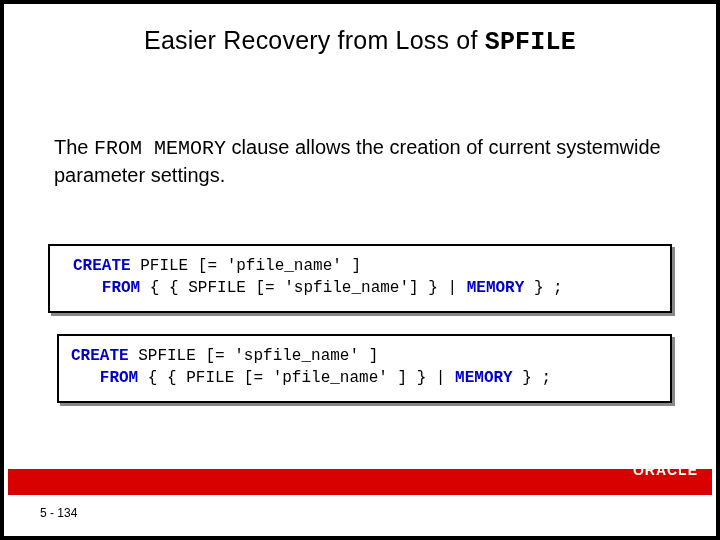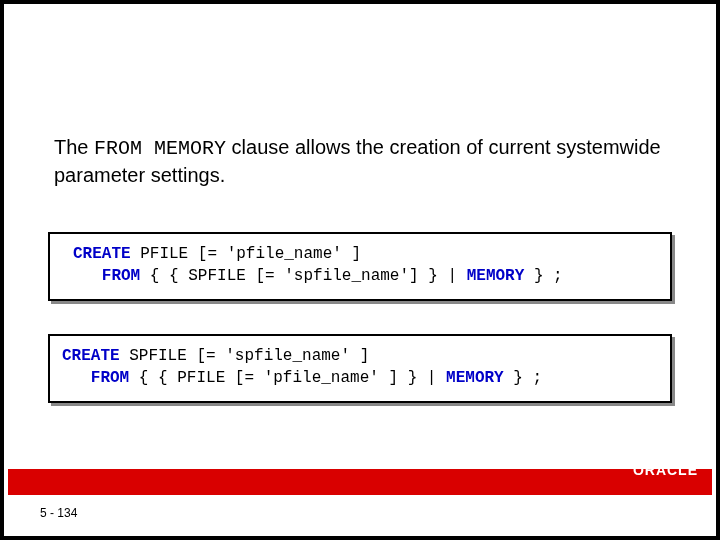--- a/index.html
+++ b/index.html
@@ -50,22 +50,22 @@
     border: 2px solid #000;
     box-shadow: 3px 3px 0 #888;
     background: #fff;
     padding: 10px 12px 12px 12px;
     font-family: "Courier New", monospace;
     font-size: 16px;
     line-height: 1.35;
     color: #000;
     white-space: pre;
   }
-  .code-box.first { top: 228px; padding-left: 23px; }
-  .code-box.second { top: 330px; }
+  .code-box.first { top: 240px; padding-left: 23px; }
+  .code-box.second { top: 330px; margin-left: 9px; }
   .kw { color: #0000c8; font-weight: bold; }
   .footer-bar {
     position: absolute;
     left: 4px;
     right: 4px;
     bottom: 41px;
     height: 26px;
     background: #d90000;
   }
   .oracle-logo {
@@ -94,20 +94,23 @@
     text-align: center;
     font-size: 12px;
     color: #000;
   }
 </style>
 </head>
 <body>
 
 <div class="slide">
 
+  <h1 class="title">
+    <span>Easier Recovery from Loss of </span><span class="mono">SPFILE</span>
+  </h1>
 
   <p class="body-text">
     <span>The </span><span class="mono">FROM MEMORY</span><span> clause allows the creation of current systemwide parameter settings.</span>
   </p>
 
   <div class="code-box first"><span class="kw">CREATE</span><span> PFILE [= 'pfile_name' ]</span>
    <span class="kw">FROM</span><span> { { SPFILE [= 'spfile_name'] } | </span><span class="kw">MEMORY</span><span> } ;</span></div>
 
   <div class="code-box second"><span class="kw">CREATE</span><span> SPFILE [= 'spfile_name' ]</span>
    <span class="kw">FROM</span><span> { { PFILE [= 'pfile_name' ] } | </span><span class="kw">MEMORY</span><span> } ;</span></div>

